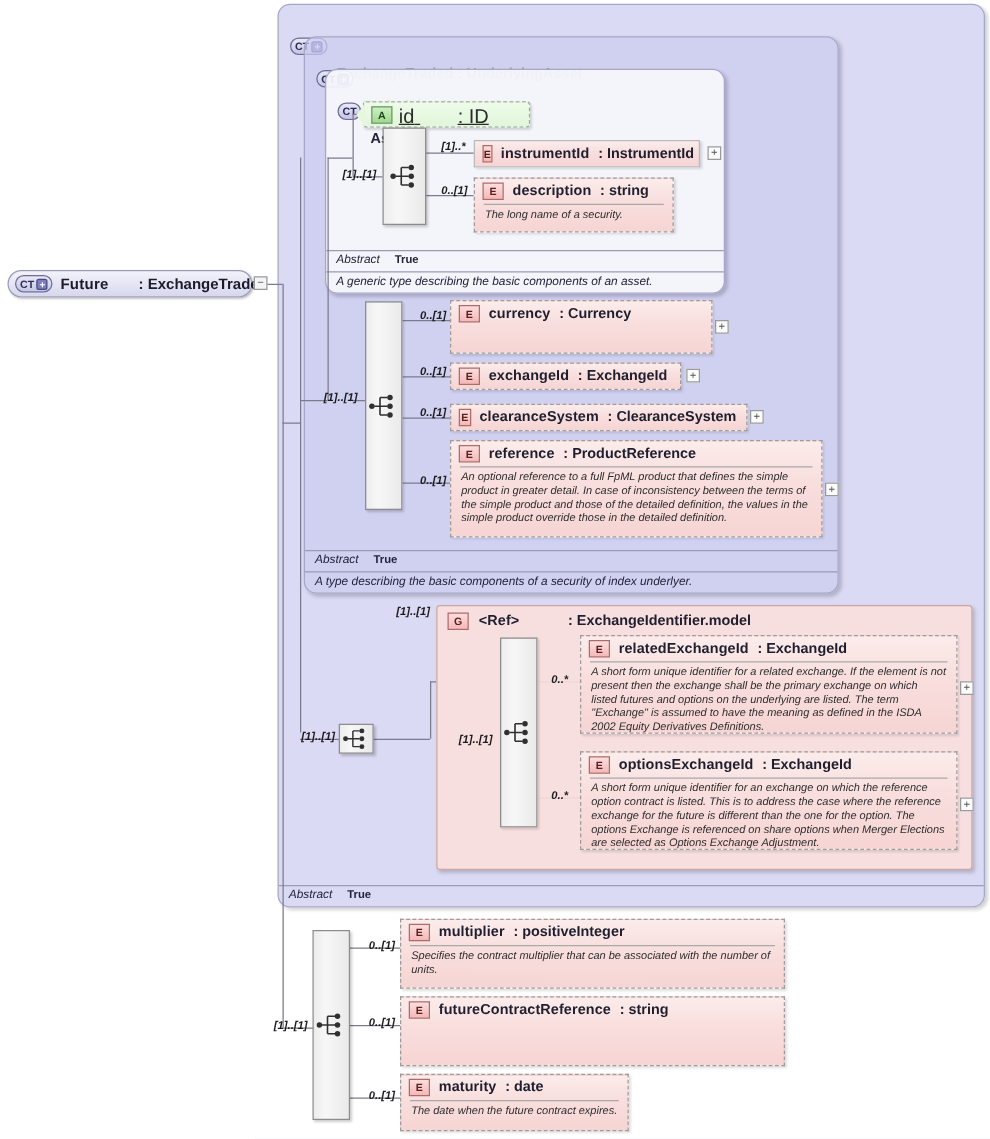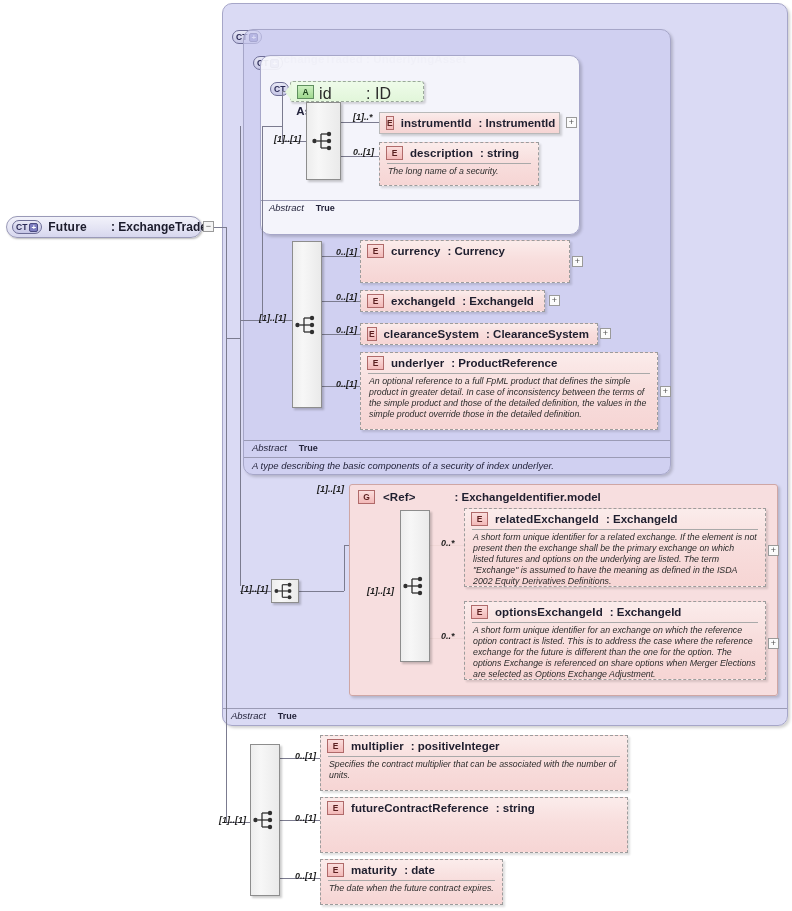--- a/index.html
+++ b/index.html
@@ -227,20 +227,21 @@
   <div class="ctbox inner" style="left:260px; top:55px; width:320px; height:180px;">
     <div class="cthead">
       <span class="badge">
         <span>CT</span>
       </span>
       <span class="ttl">Asset</span>
     </div>
     <div class="abs-row" style="bottom:17px; height:17px;">
       <span class="lbl">Abstract</span><span class="val">True</span>
     </div>
+    <div class="doc-row" style="bottom:0; height:17px;">A generic type describing the basic components of an asset.</div>
   </div>
 
   <div class="root-node" style="left:6px; top:216px; width:196px; height:22px;">
     <span class="badge">
       <span>CT</span>
         <span class="plus">+</span>
     </span>
     <span class="root-name">Future</span>
     <span class="root-type">: ExchangeTraded</span>
   </div>
@@ -281,21 +282,21 @@
   <div class="ln h" style="left:430px; top:638px; width:34px;"></div>
 
   <div class="ln h" style="left:252px; top:822px; width:14px;"></div>
   <div class="ln h" style="left:280px; top:758px; width:40px;"></div>
   <div class="ln h" style="left:280px; top:820px; width:40px;"></div>
   <div class="ln h" style="left:280px; top:878px; width:40px;"></div>
 
   <div class="attrbox" style="left:290px; top:81px; width:134px; height:21px;">
     <div class="attr-point"></div>
     <span class="abadge">A</span>
-    <div class="etitle" style="padding-left:28px;">
+    <div class="etitle" style="padding-left:28px;text-decoration:underline;">
       <span class="ename">id</span>
       <span style="margin-left:30px">: ID</span>
     </div>
   </div>
 
   <div class="seq" style="left:306px; top:102px; width:35px; height:78px;">
     <svg width="24" height="20" viewBox="0 0 24 20">
       <circle cx="2.5" cy="10" r="2.2" fill="#303030"></circle>
       <line x1="4.5" y1="10" x2="9" y2="10" stroke="#303030" stroke-width="1.3"></line>
       <line x1="9" y1="3" x2="9" y2="17" stroke="#303030" stroke-width="1.3"></line>
@@ -371,21 +372,21 @@
       <span class="ename">clearanceSystem</span>
       <span>: ClearanceSystem</span>
     </div>
   </div>
   <div class="exp" style="left:600px; top:328px;">+</div>
 
   <div class="card" style="left:336px; top:379px;">0..[1]</div>
   <div class="elem opt" style="left:360px; top:352px; width:298px; height:78px;">
     <div class="etitle">
       <span class="ebadge">E</span>
-      <span class="ename">underlyer</span>
+      <span class="ename">reference</span>
       <span>: ProductReference</span>
     </div>
     <div class="edoc">An optional reference to a full FpML product that defines the simple product in greater detail. In case of inconsistency between the terms of the simple product and those of the detailed definition, the values in the simple product override those in the detailed definition.</div>
   </div>
   <div class="exp" style="left:660px; top:386px;">+</div>
 
   <div class="seq" style="left:271px; top:579px; width:28px; height:24px;">
     <svg width="22" height="18" viewBox="0 0 24 20">
       <circle cx="2.5" cy="10" r="2.2" fill="#303030"></circle>
       <line x1="4.5" y1="10" x2="9" y2="10" stroke="#303030" stroke-width="1.3"></line>

